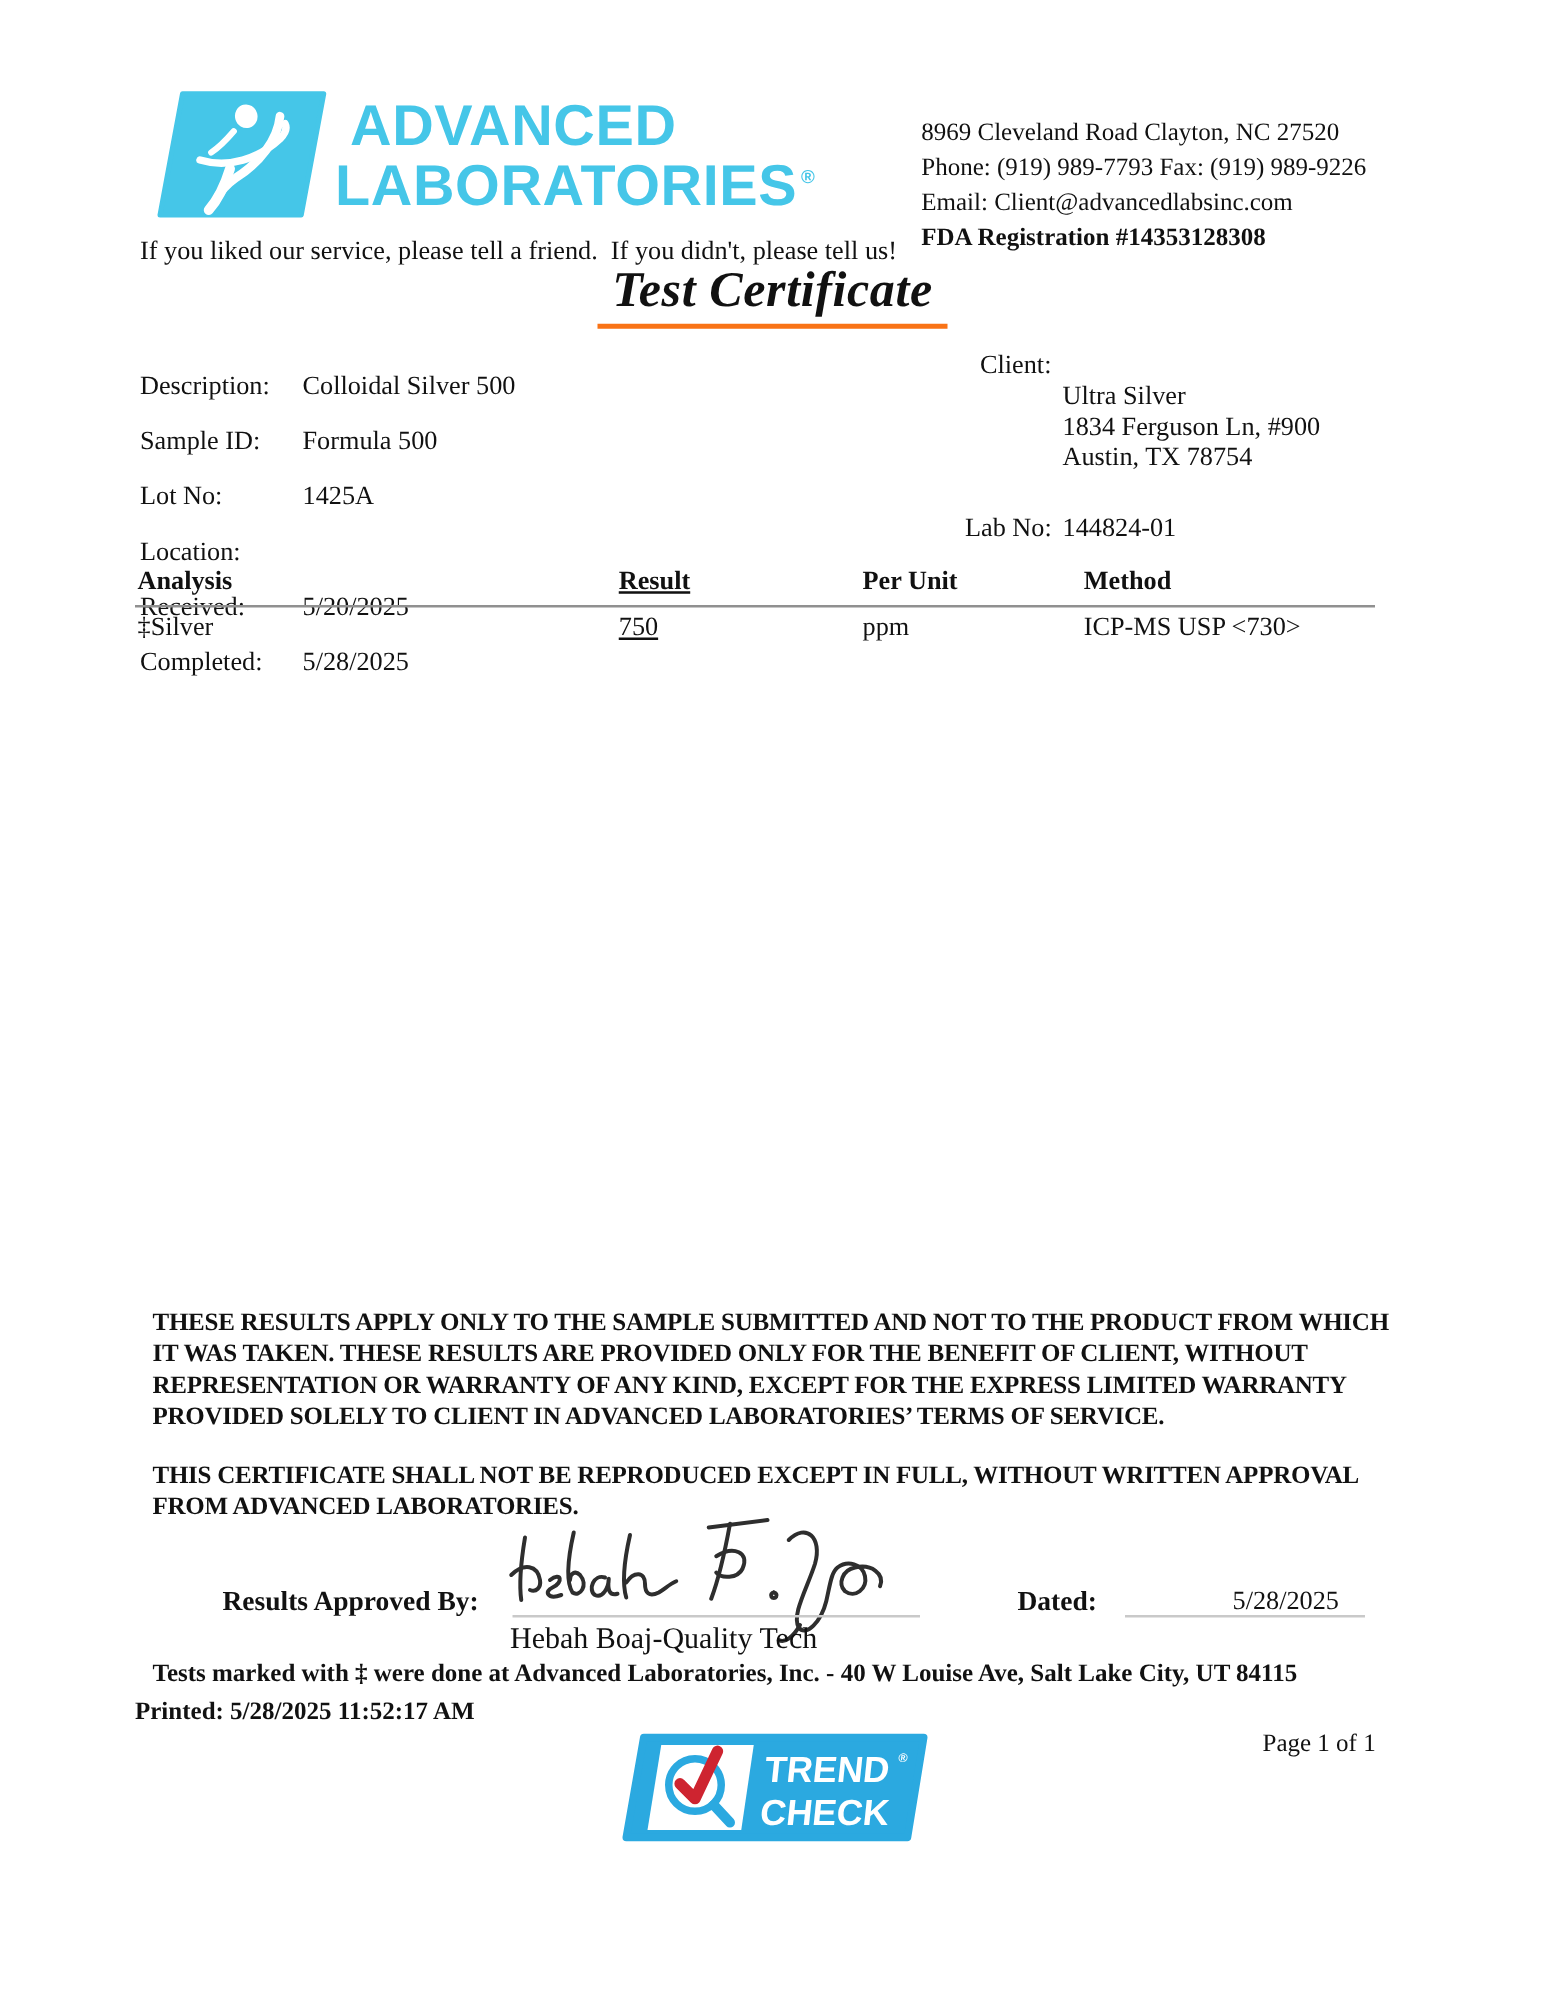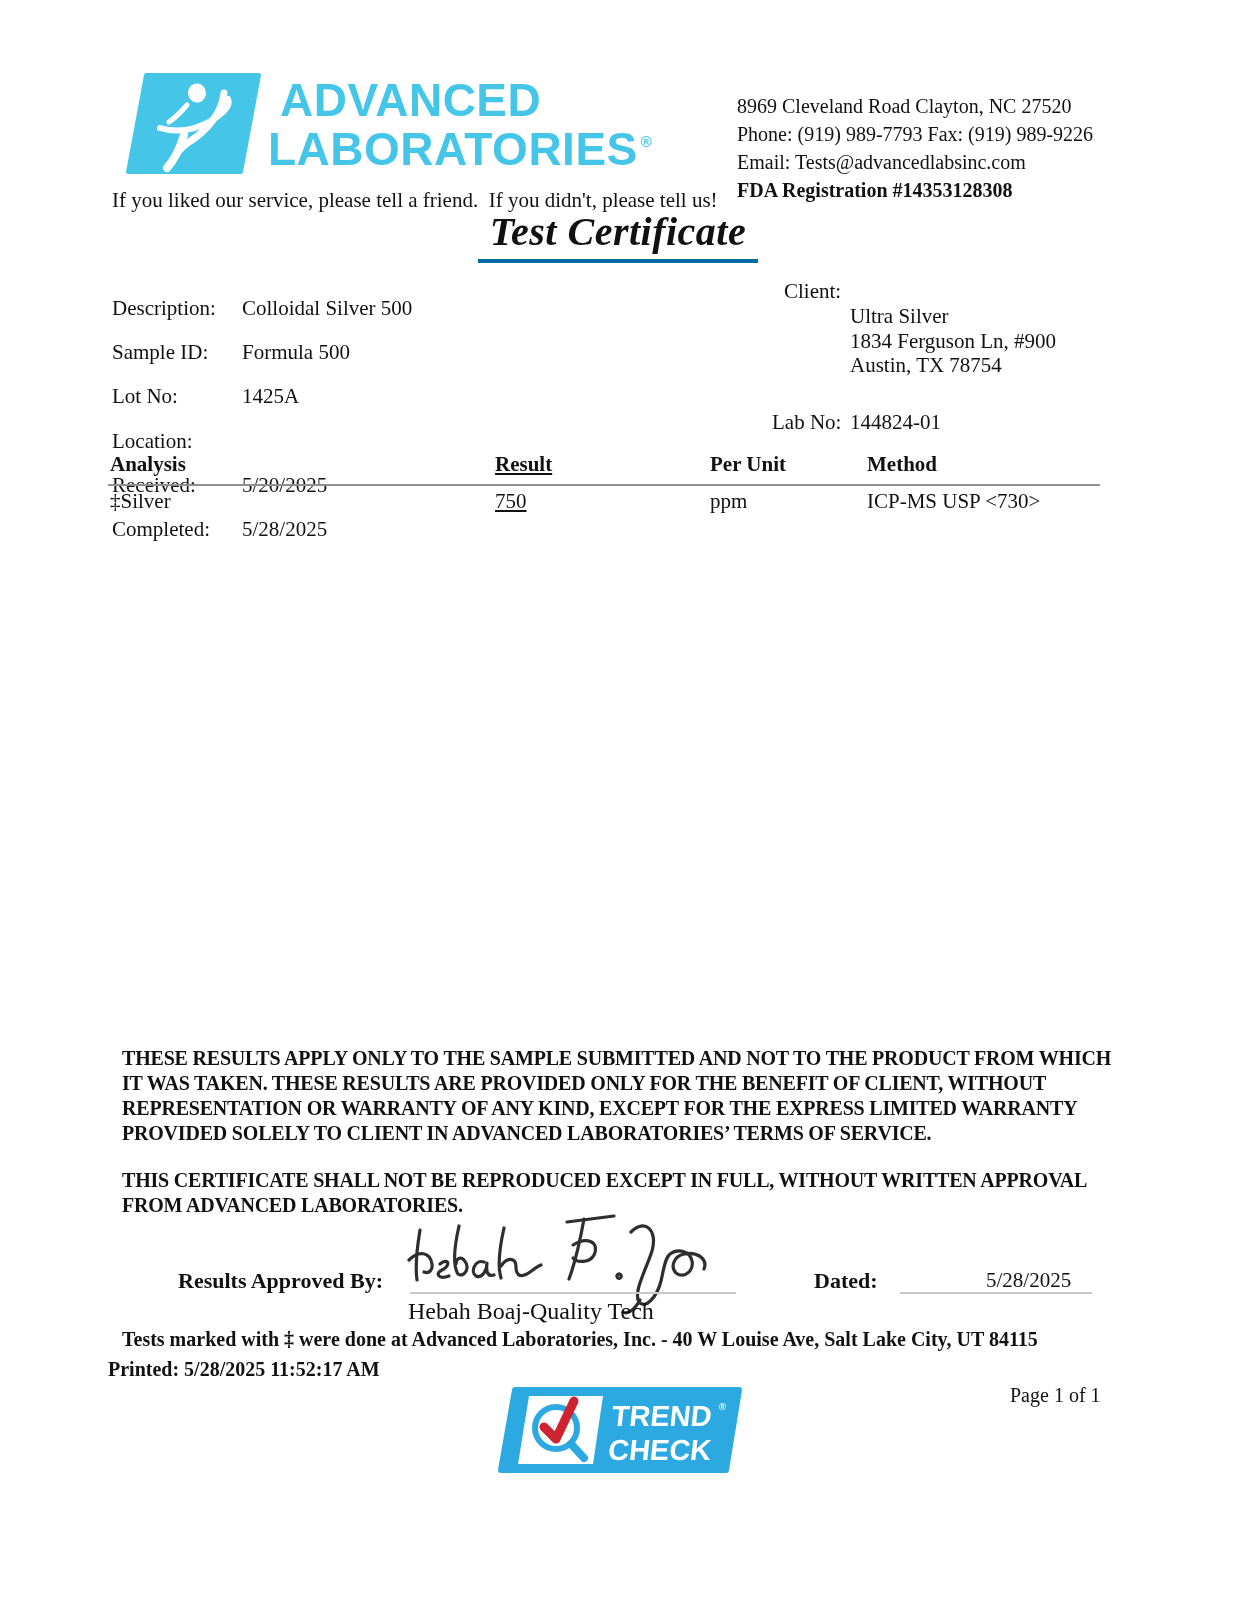--- a/index.html
+++ b/index.html
@@ -31,40 +31,40 @@
   .logo-reg{font-size:15px;vertical-align:18px;margin-left:3px;}
   .tagline{left:112px;top:188px;font-size:21px;white-space:pre-wrap;}
   .contact{left:737px;top:92px;font-size:20px;line-height:28px;}
   .contact .fda{font-weight:bold;}
 
   
   .title-wrap{left:0;top:208px;width:1236px;text-align:center;}
   .doc-title{
     display:inline-block;
     font-size:40px;font-weight:bold;font-style:italic;
-    border-bottom:4px solid #0369a1;
+    border-bottom:4px solid #f97316;
     padding:0 12px 4px 12px;
     letter-spacing:0.5px;
   }
 
   
   .fields{left:112px;top:277px;font-size:21px;}
   .field-row{height:25.2px;margin-top:19px;}
   .field-label{display:inline-block;width:130px;}
   .client-label{left:784px;top:279px;font-size:21px;}
   .client-block{left:850px;top:304px;font-size:21px;line-height:24.6px;}
   .labno-label{left:772px;top:410px;font-size:21px;}
   .labno-value{left:850px;top:410px;font-size:21px;}
 
   
   .th{font-weight:bold;font-size:21px;top:452px;}
   .td{font-size:21px;top:489px;}
   .col-analysis{left:110px;}
   .col-result{left:495px;text-decoration:underline;}
-  .col-perunit{left:690px;margin-left:20px;}
+  .col-perunit{left:690px;}
   .col-method{left:867px;}
   .tbl-line{left:108px;top:484px;width:992px;height:0;border-top:2px solid #909090;}
 
   
   .legal{
     left:122px;width:994px;
     font-size:20px;font-weight:bold;line-height:25px;
     letter-spacing:-0.2px;
   }
   .legal-1{top:1046px;}
@@ -104,21 +104,21 @@
   <div class="abs logo-text nowrap">
     <span class="logo-line1">ADVANCED</span>
     <span class="logo-line2"><span>LABORATORIES</span><span class="logo-reg">®</span></span>
   </div>
 
   <div class="abs tagline nowrap">If you liked our service, please tell a friend.  If you didn't, please tell us!</div>
 
   <div class="abs contact">
     <div>8969 Cleveland Road Clayton, NC 27520</div>
     <div>Phone: (919) 989-7793 Fax: (919) 989-9226</div>
-    <div>Email: Tests@advancedlabsinc.com</div>
+    <div>Email: Client@advancedlabsinc.com</div>
     <div class="fda">FDA Registration #14353128308</div>
   </div>
 
   <div class="abs title-wrap">
     <span class="doc-title">Test Certificate</span>
   </div>
 
   <div class="abs fields">
     <div class="field-row">
       <span class="field-label">Description:</span><span>Colloidal Silver 500</span>

